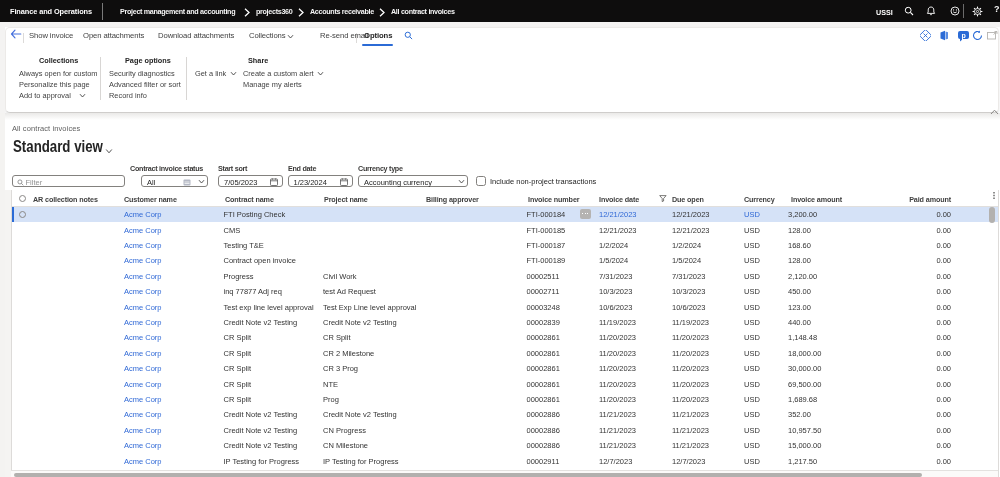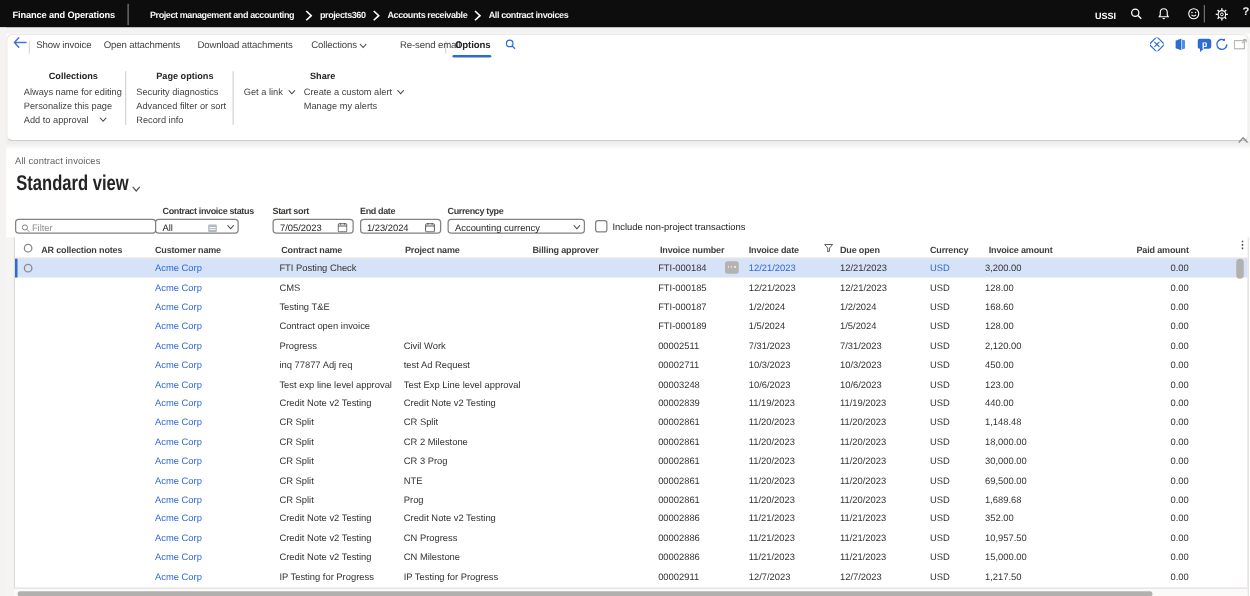--- a/index.html
+++ b/index.html
@@ -164,21 +164,21 @@
       <path d="M7.8 0.5 L8 2.6 L5.9 2.9 Z" fill="#2b6bd6"></path>
     </svg>
   <svg class="abs" style="left:987px;top:9px" width="11" height="9" viewBox="0 0 11 9">
       <rect x="0.5" y="1.5" width="8" height="6.5" fill="none" stroke="#b5b3b0" stroke-width="0.9"></rect>
       <path d="M6.5 3.5 L10 0.5 M10 0.5 L10 3 M10 0.5 L7.5 0.5" stroke="#b5b3b0" stroke-width="0.9" fill="none"></path>
     </svg>
 </div>
 
 <div id="panel">
   <span class="grp-title" style="left:36px">Collections</span>
-  <span class="grp-item" style="left:16px;top:22px">Always name for editing</span>
+  <span class="grp-item" style="left:16px;top:22px">Always open for custom</span>
   <span class="grp-item" style="left:16px;top:33px">Personalize this page</span>
   <span class="grp-item" style="left:16px;top:44px">Add to approval</span>
   <svg class="abs" style="left:76px;top:46px" width="7" height="6" viewBox="0 0 7 6">
       <path d="M1 1.2 L3.5 4 L6 1.2" fill="none" stroke="#424242" stroke-width="0.9"></path>
     </svg>
   <span class="vsep" style="left:97px"></span>
   <span class="grp-title" style="left:122px">Page options</span>
   <span class="grp-item" style="left:106px;top:22px">Security diagnostics</span>
   <span class="grp-item" style="left:106px;top:33px">Advanced filter or sort</span>
   <span class="grp-item" style="left:106px;top:44px">Record info</span>
@@ -210,21 +210,21 @@
 
   <div class="fbox" style="left:11.5px;width:113px">
     <svg class="abs" style="left:4px;top:3px" width="7" height="7" viewBox="0 0 10 10">
         <circle cx="4.2" cy="4.2" r="2.9" fill="none" stroke="#7a7a7a" stroke-width="1.1"></circle>
         <line x1="6.4" y1="6.4" x2="9" y2="9" stroke="#7a7a7a" stroke-width="1.1"></line>
       </svg>
     <span class="txt" style="left:13px;color:#919191">Filter</span>
   </div>
 
   <span class="flabel" style="left:130px">Contract invoice status</span>
-  <div class="fbox" style="left:124px;width:67px">
+  <div class="fbox" style="left:141px;width:67px">
     <span class="txt">All</span>
     <svg class="abs" style="right:16px;top:3px" width="8" height="7" viewBox="0 0 8 7">
         <rect x="0.5" y="0.5" width="7" height="6" rx="1" fill="#b4b8c4"></rect>
         <line x1="1.5" y1="3" x2="6.5" y2="3" stroke="#fff" stroke-width="0.7"></line>
         <line x1="1.5" y1="4.5" x2="6.5" y2="4.5" stroke="#fff" stroke-width="0.7"></line>
       </svg>
     <svg class="chevd" width="7" height="6" viewBox="0 0 7 6">
         <path d="M1 1.2 L3.5 4 L6 1.2" fill="none" stroke="#424242" stroke-width="0.9"></path>
       </svg>
   </div>

